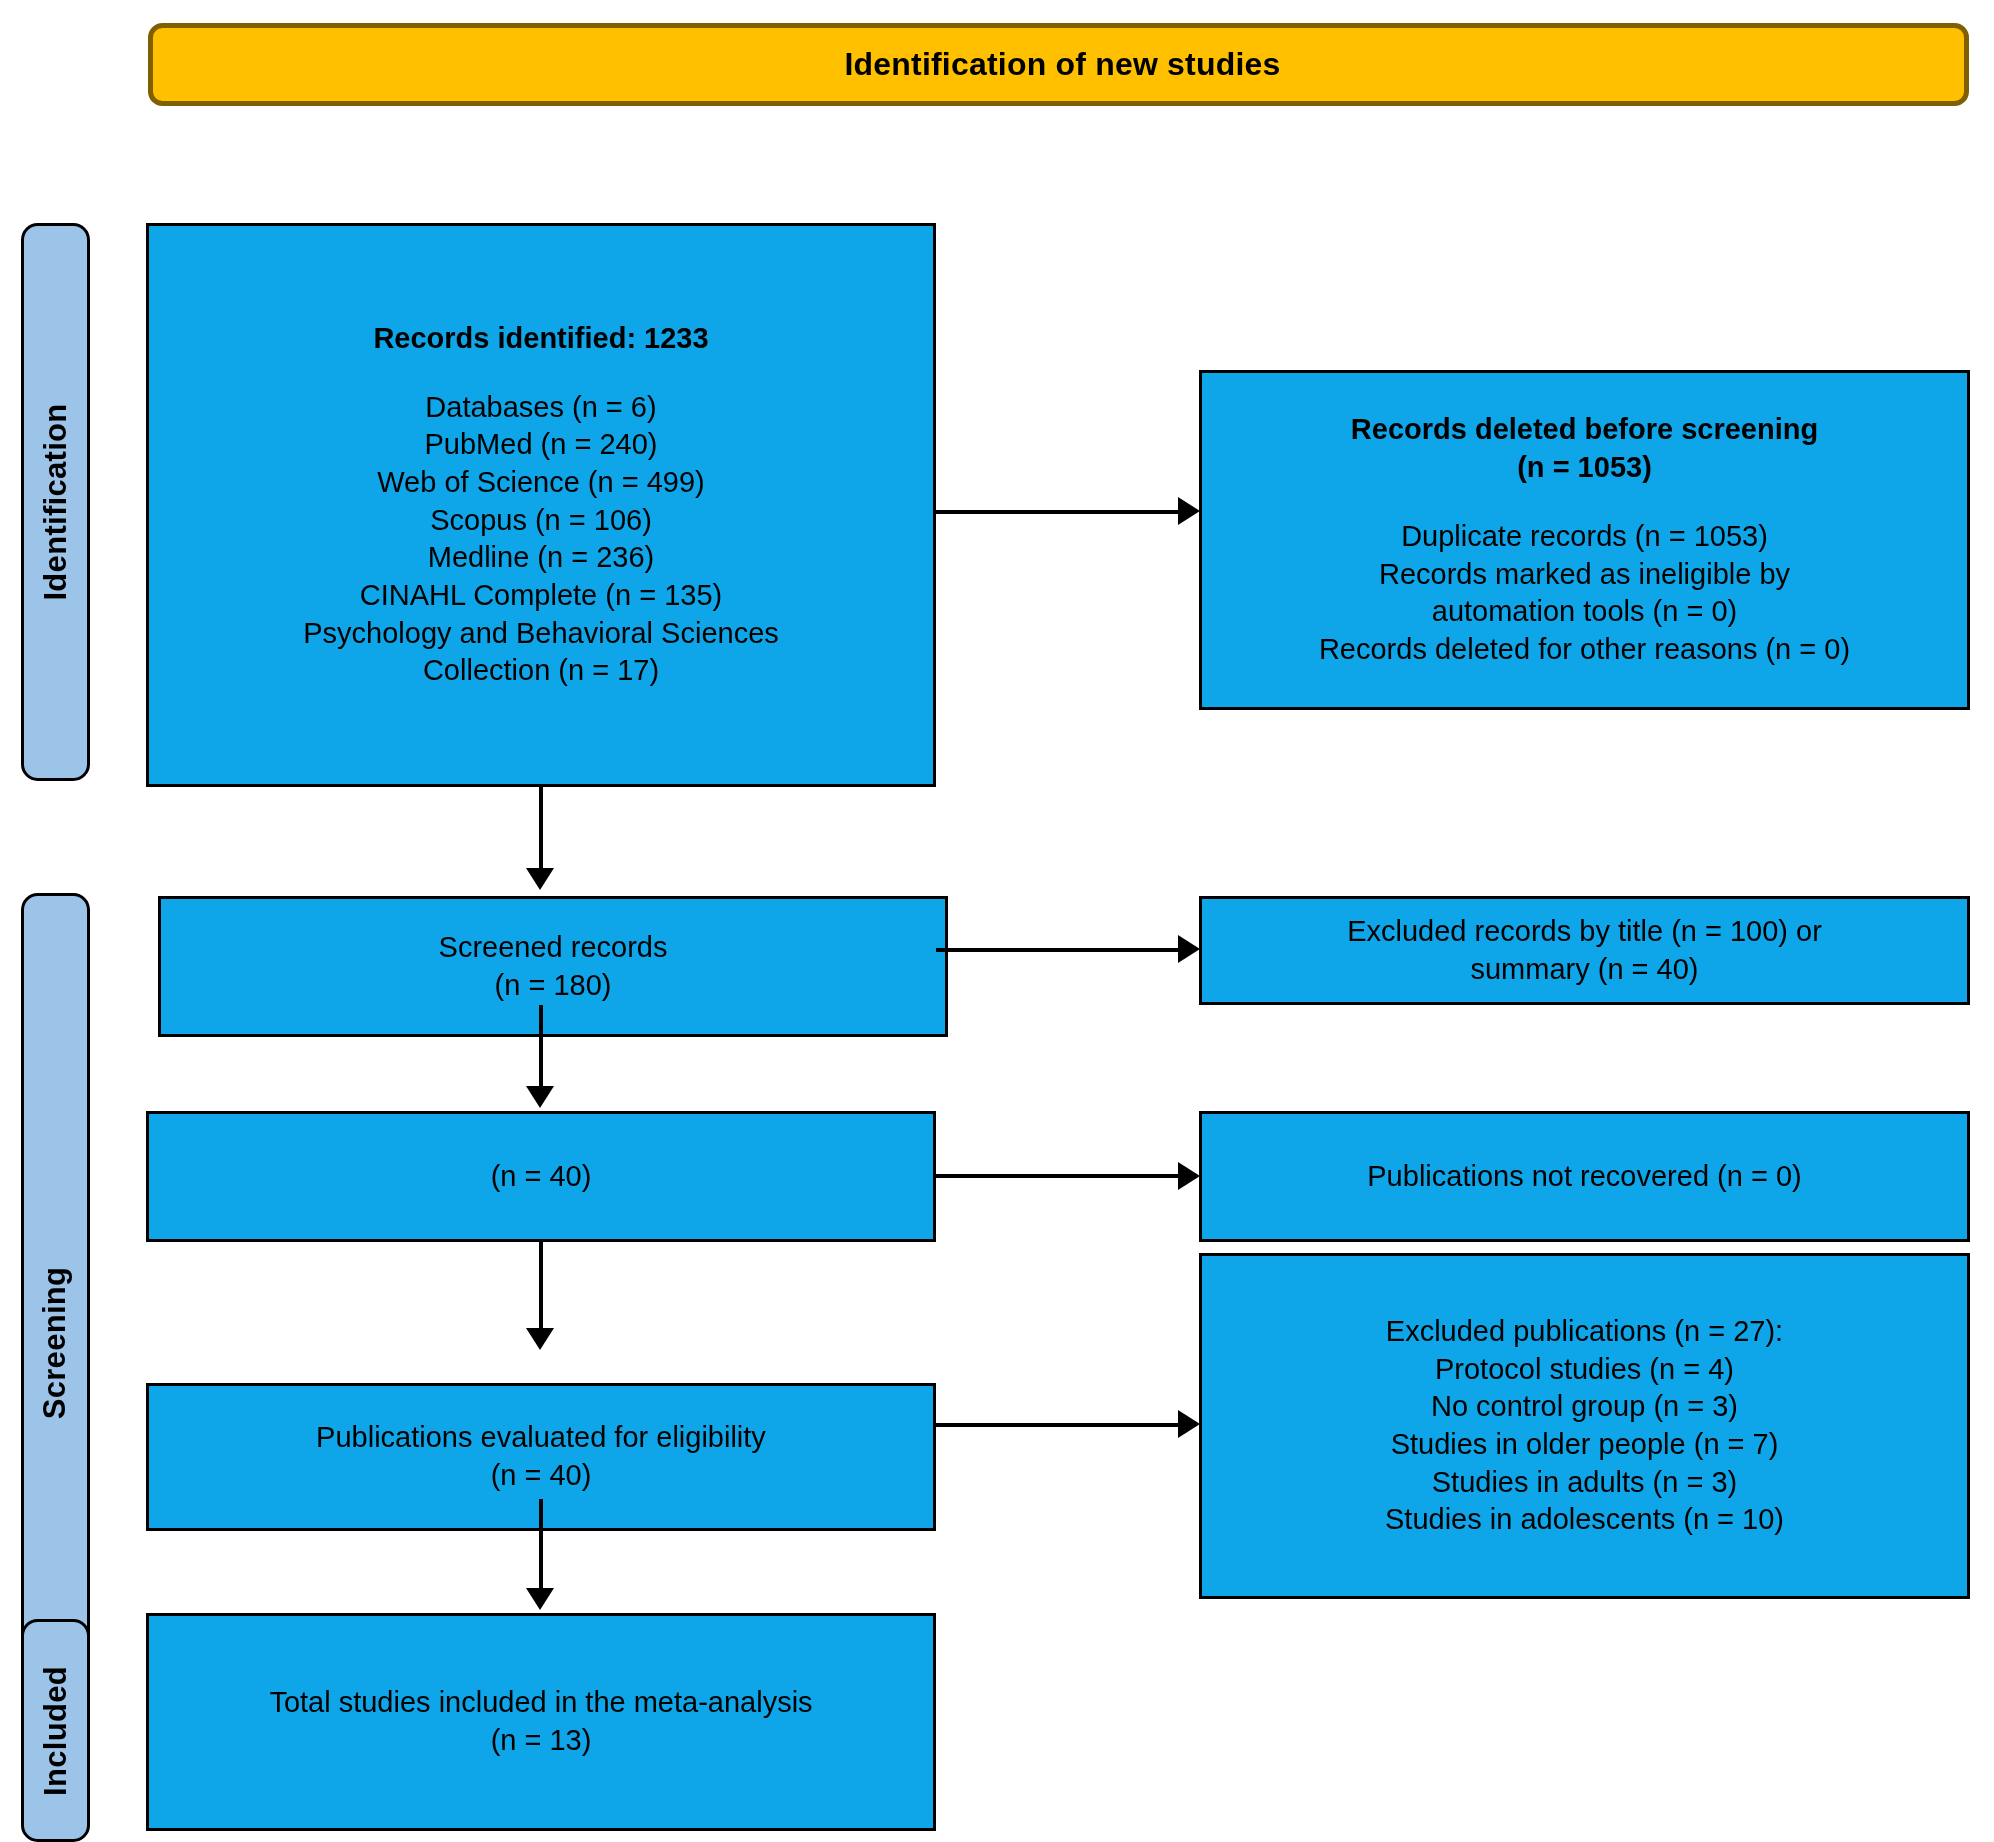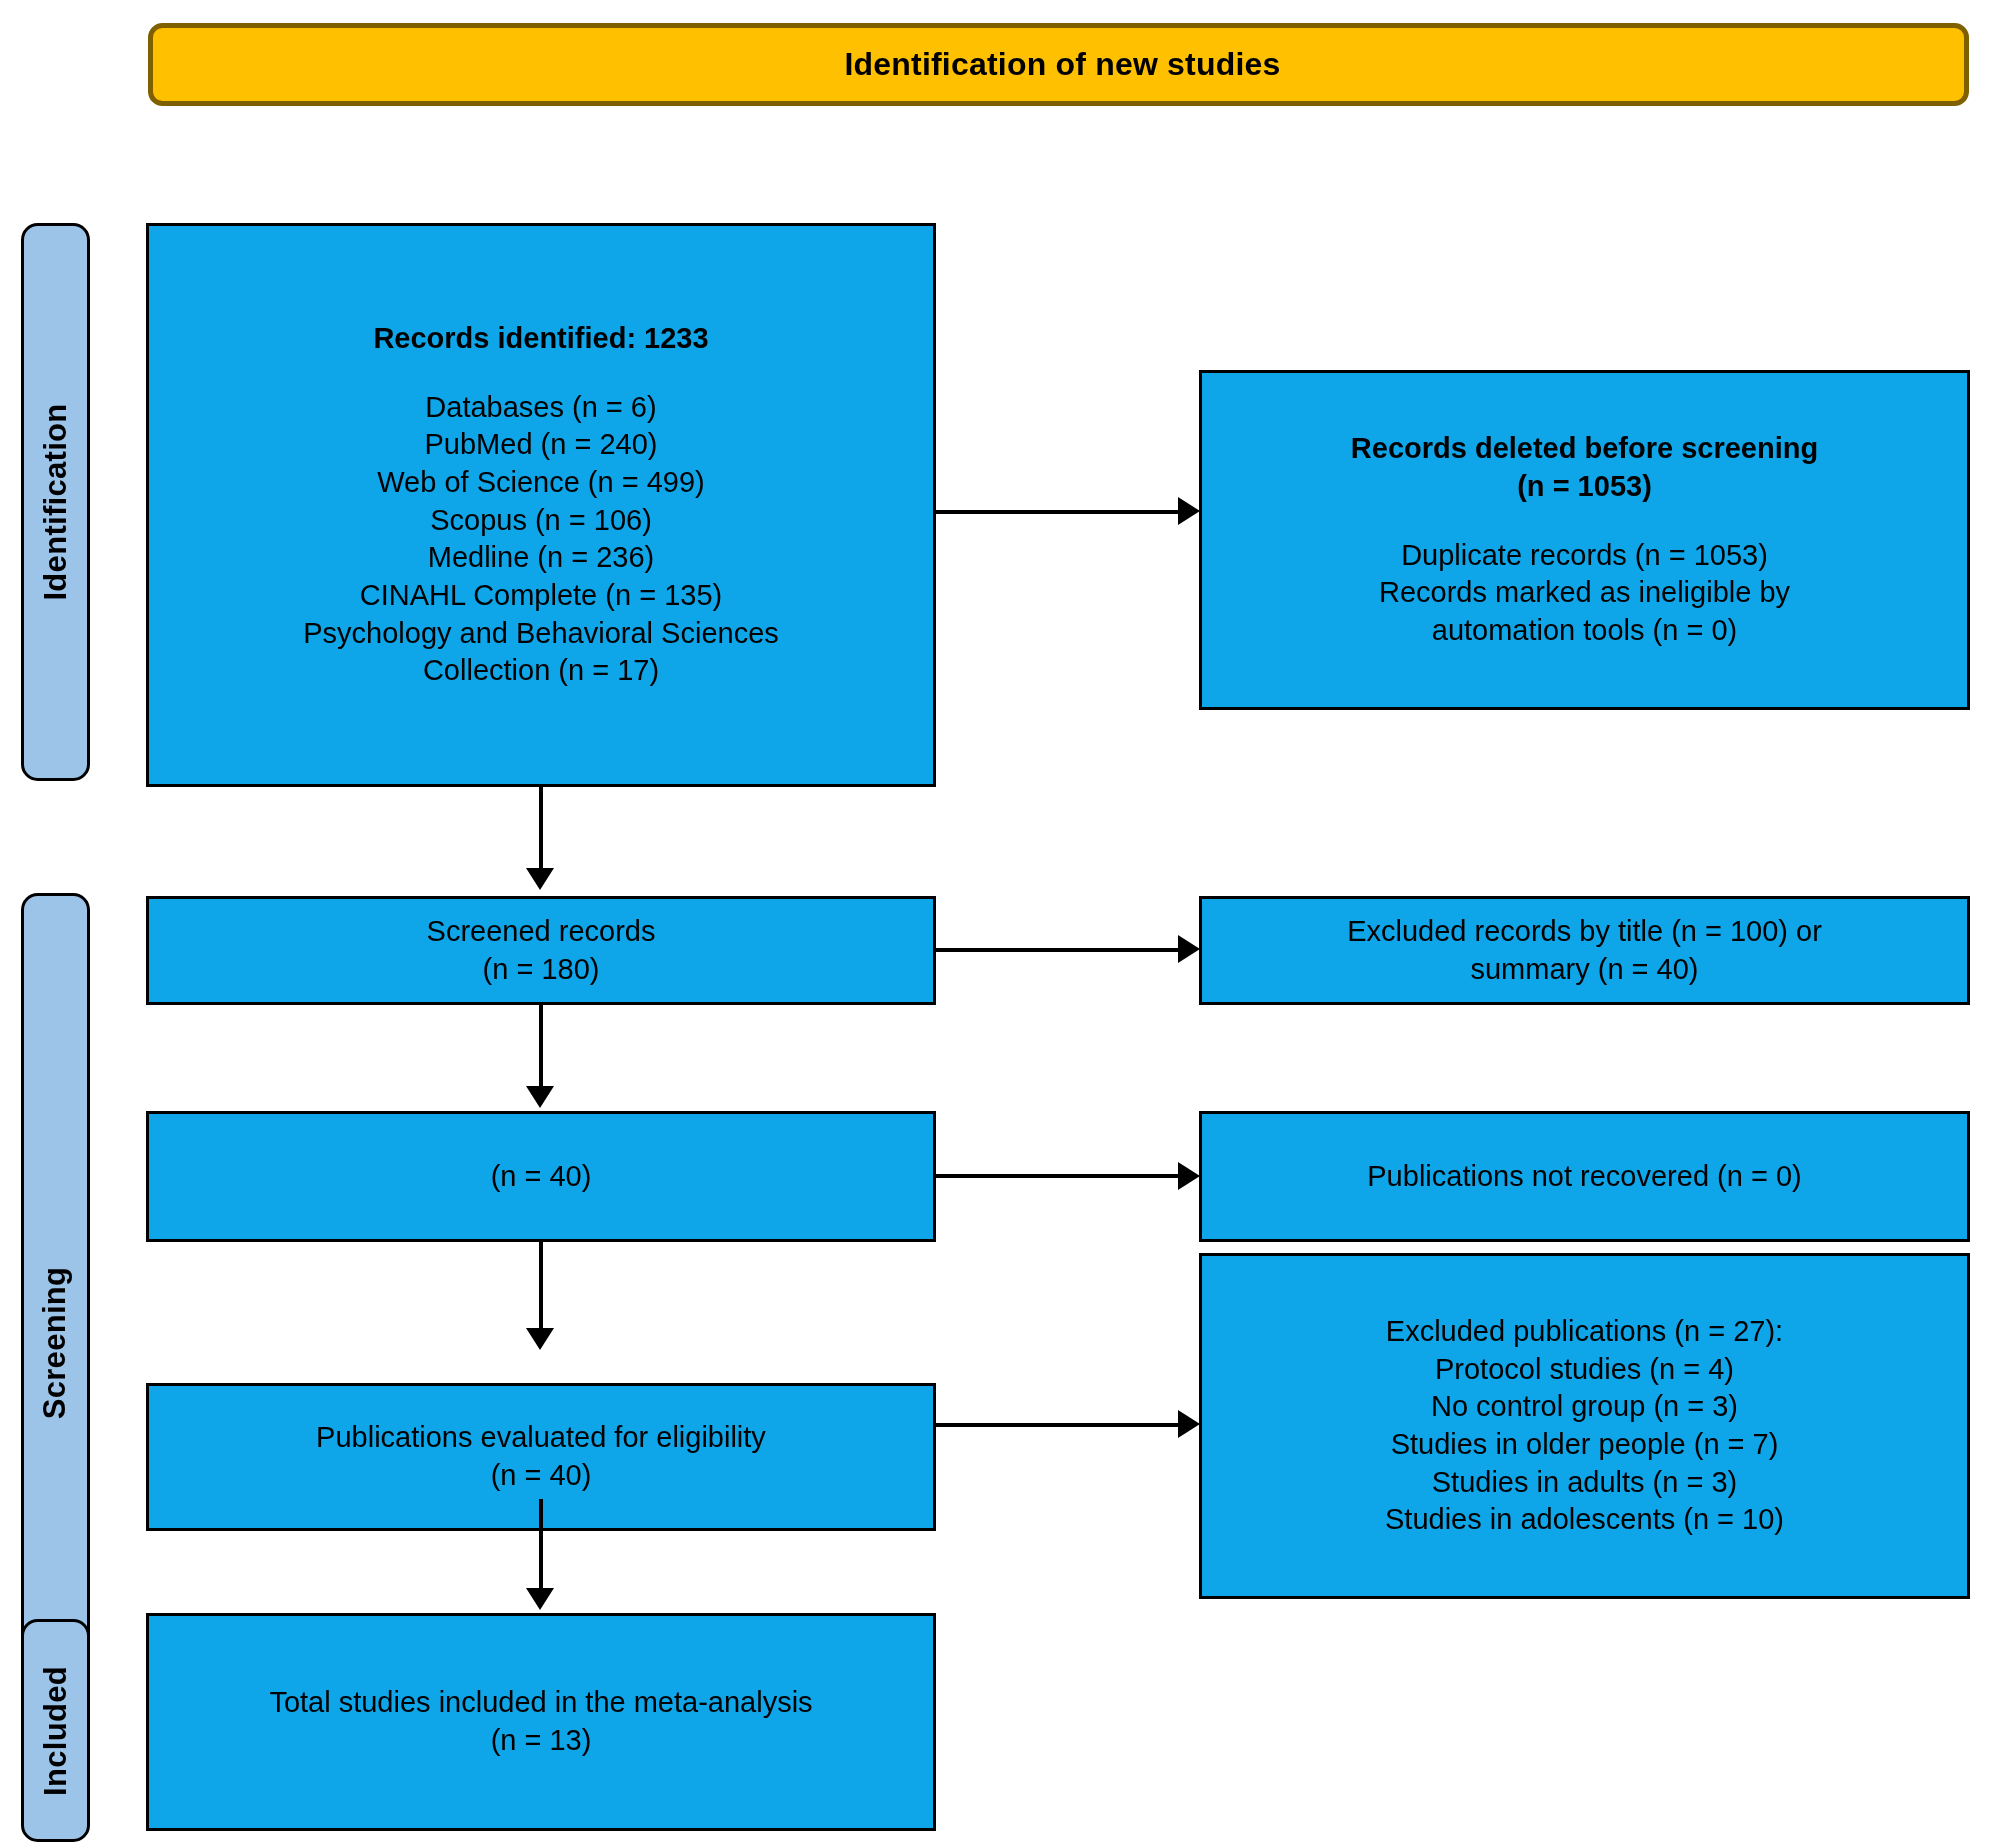--- a/index.html
+++ b/index.html
@@ -147,29 +147,30 @@
     <div class="line">Collection (n = 17)</div>
   </div>
 
   <div class="fbox" style="left:1199px; top:340px; width:771px; height:340px;margin-top:30px;">
     <div class="line bold">Records deleted before screening</div>
     <div class="line bold">(n = 1053)</div>
     <div class="spacer"></div>
     <div class="line">Duplicate records (n = 1053)</div>
     <div class="line">Records marked as ineligible by</div>
     <div class="line">automation tools (n = 0)</div>
+    <div class="line">Records deleted for other reasons (n = 0)</div>
   </div>
 
   <div class="hline" style="left:936px; top:510px; width:246px;"></div>
   <div class="arrow-right" style="left:1178px; top:497px;"></div>
 
   <div class="vline" style="left:539px; top:787px; height:84px;"></div>
   <div class="arrow-down" style="left:526px; top:868px;"></div>
 
-  <div class="fbox" style="left:146px; top:896px; width:790px; height:109px;">
+  <div class="fbox" style="left:158px; top:896px; width:790px; height:141px;">
     <div class="line">Screened records</div>
     <div class="line">(n = 180)</div>
   </div>
 
   <div class="fbox" style="left:1199px; top:896px; width:771px; height:109px;">
     <div class="line">Excluded records by title (n = 100) or</div>
     <div class="line">summary (n = 40)</div>
   </div>
 
   <div class="hline" style="left:936px; top:948px; width:246px;"></div>

